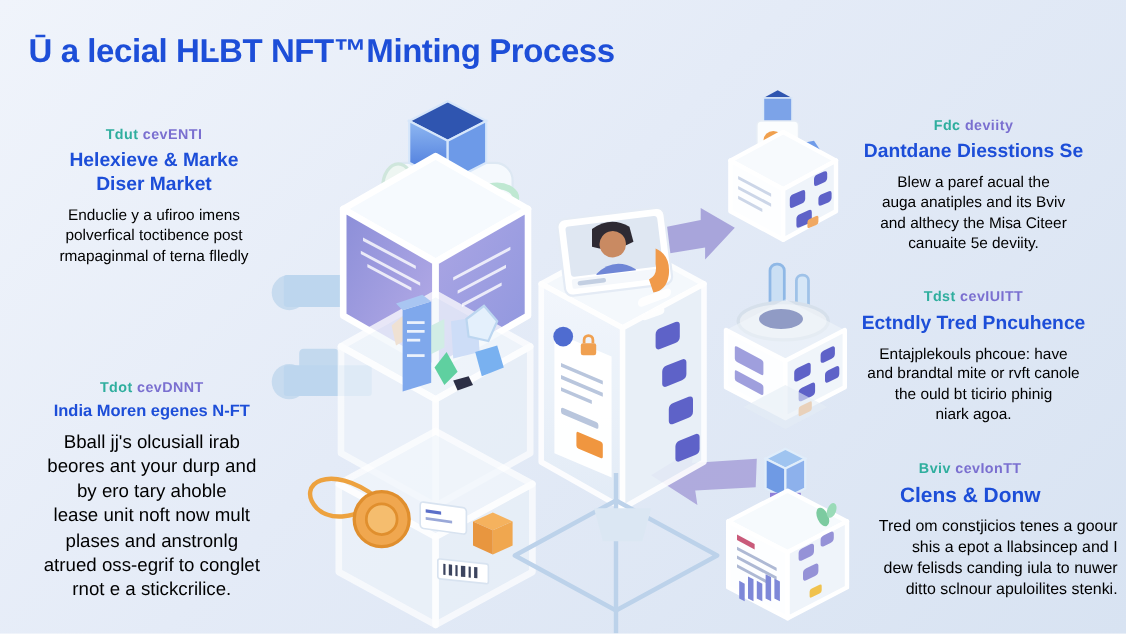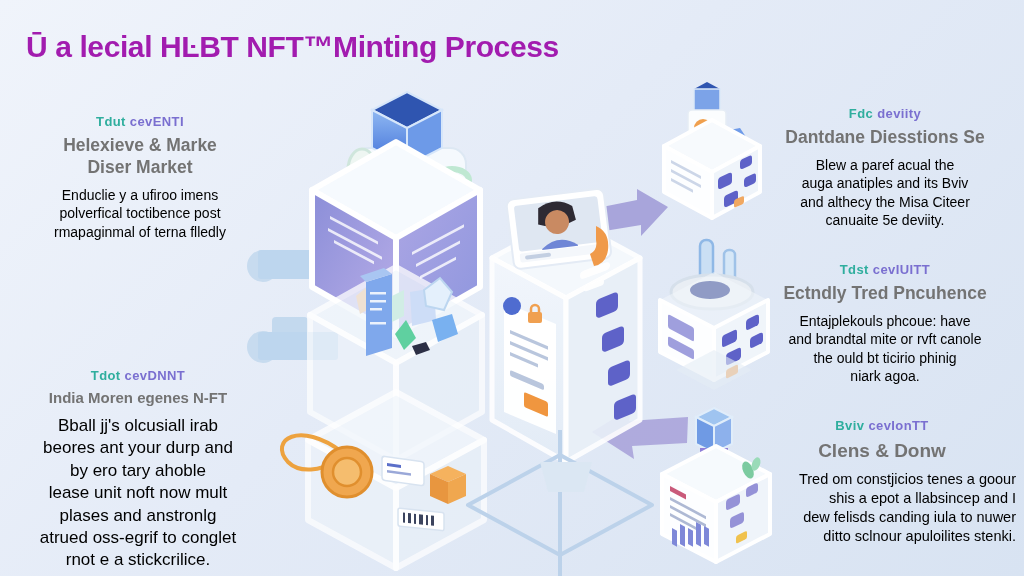--- a/index.html
+++ b/index.html
@@ -4,36 +4,36 @@
 <style>
   html,body{margin:0;padding:0;}
   body{
     width:1024px;height:576px;overflow:hidden;position:relative;
     font-family:"Liberation Sans", sans-serif;
     background:linear-gradient(135deg,#f0f4fb 0%,#e4ebf7 45%,#d8e3f2 100%);
   }
   .stage{position:absolute;inset:0;}
   .title{
     position:absolute;left:26px;top:30px;margin:0;
-    font-size:30px;font-weight:800;letter-spacing:-.4px;color:#a21caf;
+    font-size:30px;font-weight:800;letter-spacing:-.4px;color:#1d4ed8;
   }
   .tblock{position:absolute;text-align:center;}
   .tlabel{font-size:13px;font-weight:700;letter-spacing:.4px;margin-bottom:6px;}
   .tlabel .w1{color:#2fae9e;}
   .tlabel .w2{color:#7a6fd0;}
   .theading{
-    font-size:17.5px;font-weight:800;color:#737373;line-height:1.25;
+    font-size:17.5px;font-weight:800;color:#1d4ed8;line-height:1.25;
     margin:0 0 7px 0;white-space:pre-line;
   }
   .tbody{
     font-size:14px;font-weight:500;color:#000000;line-height:1.32;
     margin:0;white-space:pre-line;
   }
   .b-l1{left:24px;top:114px;width:232px;}
-  .b-l2{left:18px;top:344px;width:240px;margin-top:24px;}
+  .b-l2{left:18px;top:344px;width:240px;}
   .b-l2 .theading{font-size:15px;}
   .b-l2 .tbody{font-size:17px;}
   .b-r1{left:760px;top:106px;width:250px;}
   .b-r2{left:758px;top:262px;width:254px;}
   .b-r3{left:748px;top:418px;width:268px;}
   .b-r3 .theading{font-size:19px;}
   .b-r3 .tbody{font-size:14.5px;text-align:right;}
   svg.art{position:absolute;left:0;top:0;}
 </style>
 </head>

